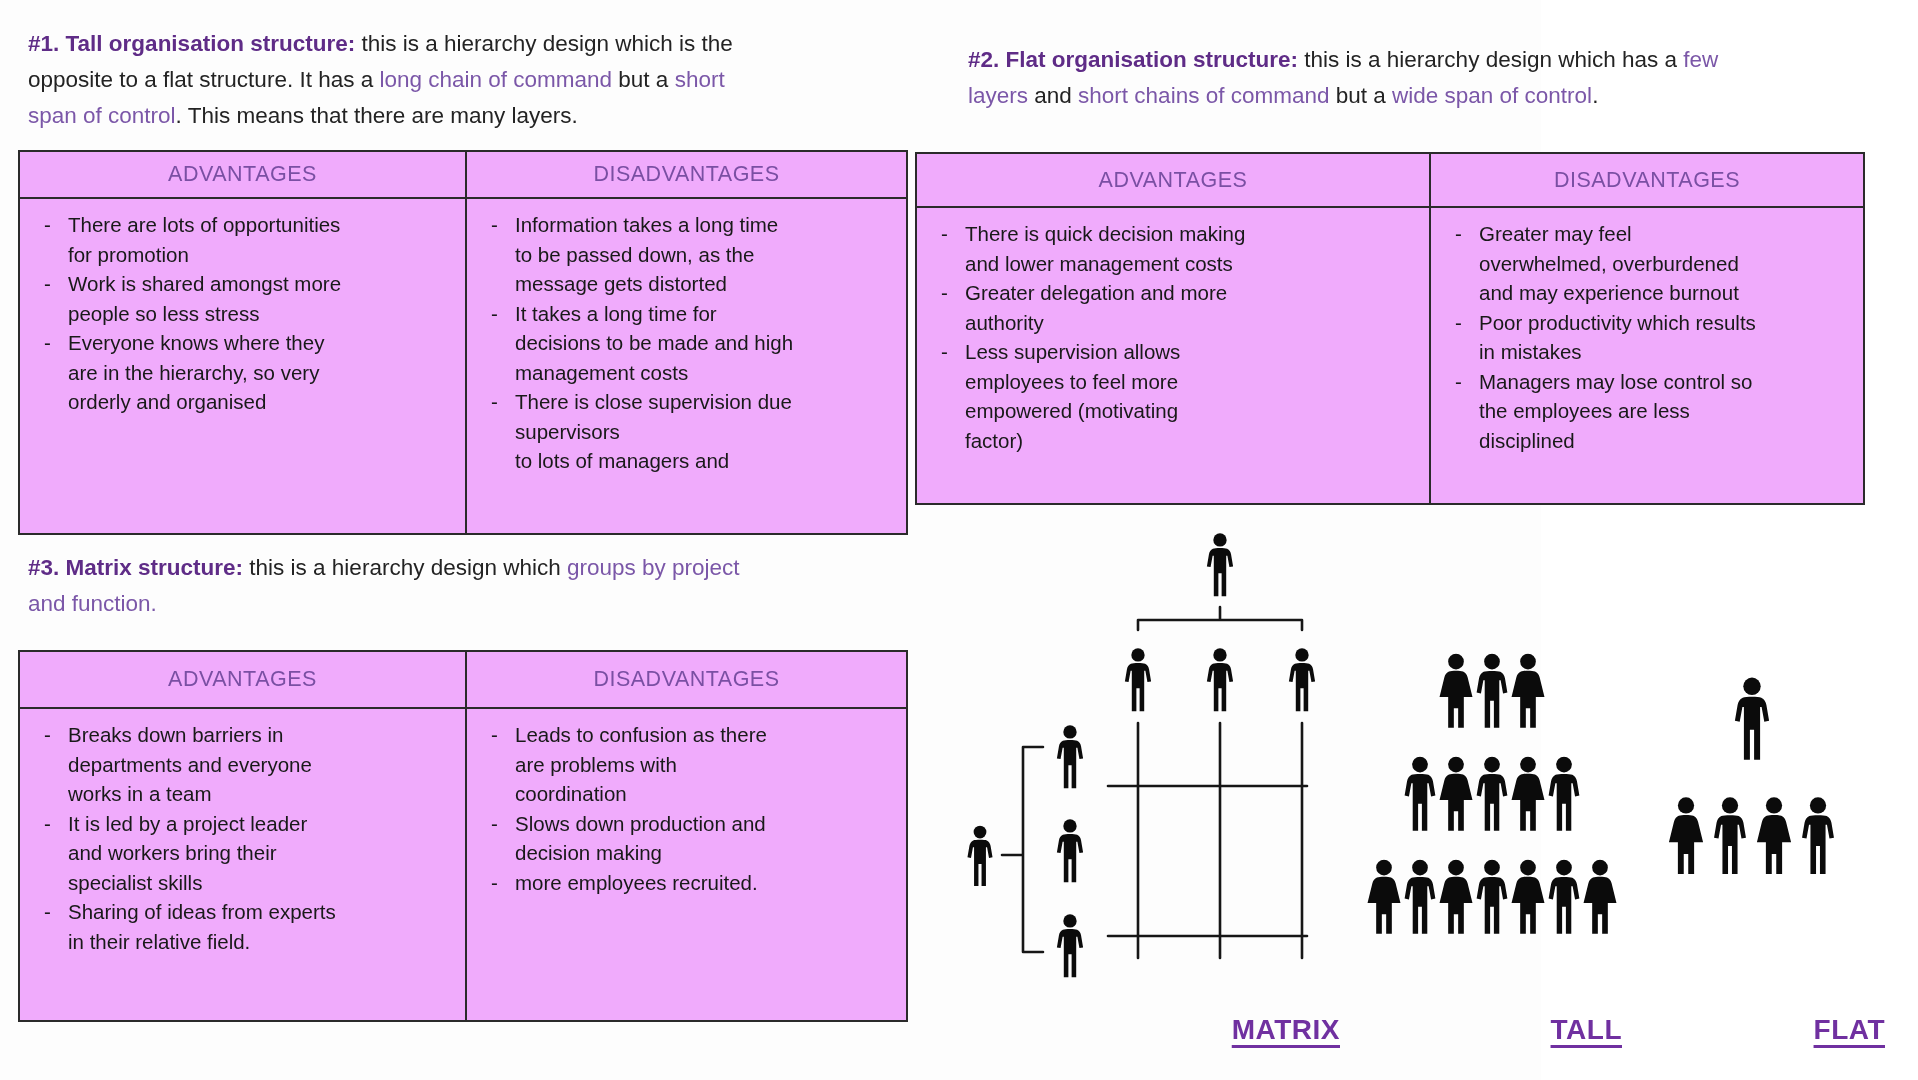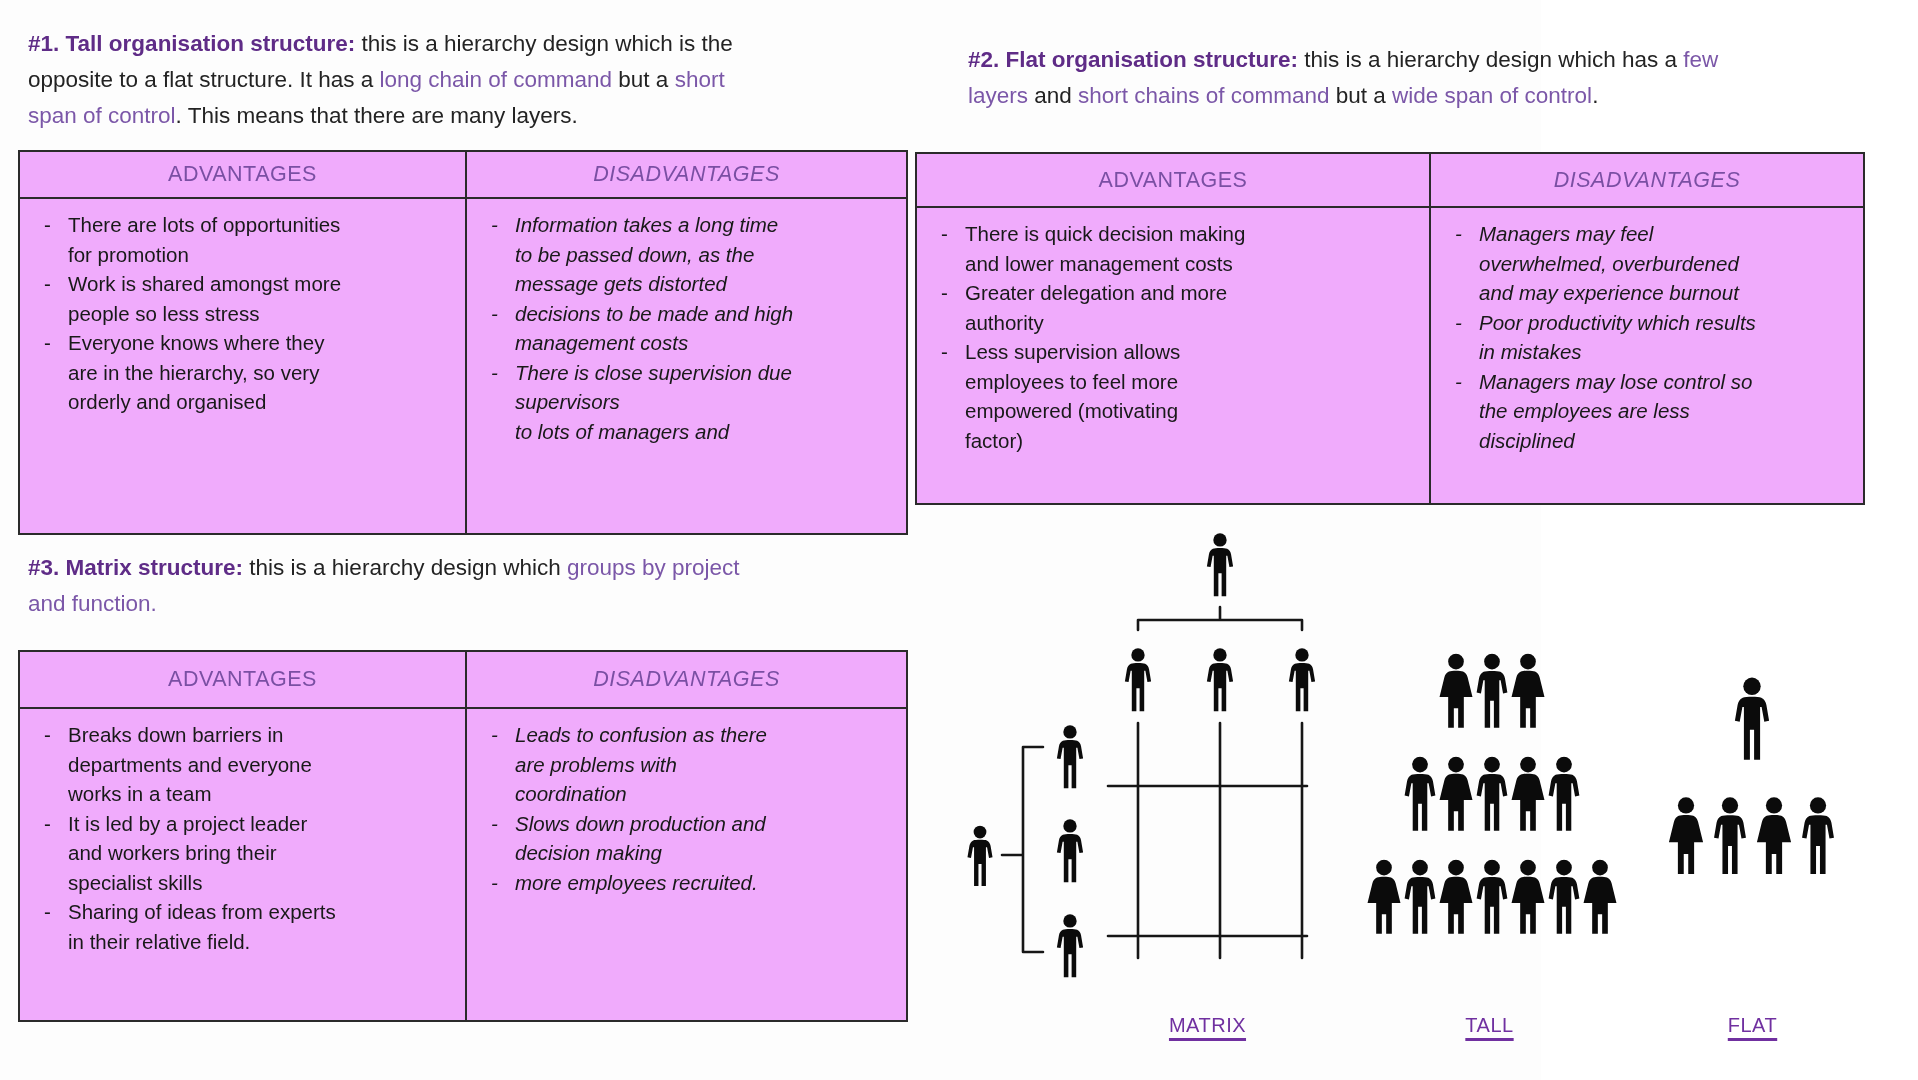--- a/index.html
+++ b/index.html
@@ -8,39 +8,39 @@
   
   .para{position:absolute;font-size:22.5px;line-height:36px;color:#232323;}
   .para .b{font-weight:bold;color:var(--heading-purple,#5f2c87);}
   .para .p{color:var(--inline-purple,#7b57a8);}
   
   .tbl{position:absolute;border:2.5px solid #2b2b2b;display:flex;flex-direction:column;
        background:#f0abfc;box-sizing:border-box;}
   .thead{display:flex;border-bottom:2.5px solid #2b2b2b;flex:none;}
   .hc{display:flex;align-items:center;justify-content:center;
       font-size:21.5px;letter-spacing:.5px;color:var(--table-header-purple,#7a4fa3);}
-  .hc+.hc,.bc+.bc{border-left:2.5px solid #2b2b2b;font-style:italic;}
+  .hc+.hc,.bc+.bc{border-left:2.5px solid #2b2b2b;}
   .tbody{display:flex;flex:1;min-height:0;}
   .bc{box-sizing:border-box;padding-top:11px;overflow:hidden;}
   .t1 .hc:first-child,.t1 .bc:first-child,
   .t3 .hc:first-child,.t3 .bc:first-child{width:445px;flex:none;}
   .t2 .hc:first-child,.t2 .bc:first-child{width:512px;flex:none;}
   .hc:last-child,.bc:last-child{flex:1;}
   .t1 .thead{height:45px;} .t2 .thead{height:52px;} .t3 .thead{height:55px;}
   .item{display:flex;font-size:20.5px;line-height:29.5px;color:#191919;}
   .dash{flex:0 0 48px;padding-left:24px;box-sizing:border-box;}
   .lines{flex:1;padding-right:4px;}
   
   .crowd{position:absolute;display:flex;justify-content:center;align-items:flex-end;}
   .crowd svg{display:block;}
   .person-fill{fill:#0b0b0b;}
   .ln{stroke:#161616;stroke-width:2.6;fill:none;stroke-linejoin:round;stroke-linecap:round;}
   #matrix-svg{position:absolute;left:950px;top:503px;}
-  .dlabel{position:absolute;top:1014px;width:265px;text-align:center;
-          font-size:20px;font-weight:400;color:var(--accent-purple,#7030A0);
+  .dlabel{position:absolute;top:1014px;width:265px;text-align:right;
+          font-size:28px;font-weight:700;color:var(--accent-purple,#7030A0);
           text-decoration:underline;text-decoration-thickness:2.5px;text-underline-offset:6px;
           letter-spacing:.5px;}
   .defs-hidden{position:absolute;width:0;height:0;overflow:hidden;}
 </style>
 </head>
 <body>
 
 <svg class="defs-hidden" aria-hidden="true">
   <symbol id="pm" viewBox="0 0 20 28">
     <circle class="person-fill" cx="10" cy="3.1" r="2.9"></circle>
@@ -93,20 +93,21 @@
             <div class="dash">-</div>
             <div class="lines">
               <div>Information takes a long time</div>
               <div>to be passed down, as the</div>
               <div>message gets distorted</div>
             </div>
           </div>
           <div class="item">
             <div class="dash">-</div>
             <div class="lines">
+              <div>It takes a long time for</div>
               <div>decisions to be made  and high</div>
               <div>management costs</div>
             </div>
           </div>
           <div class="item">
             <div class="dash">-</div>
             <div class="lines">
               <div>There is close supervision due</div>
               <div>supervisors</div>
               <div>to lots of managers and</div>
@@ -144,21 +145,21 @@
               <div>employees to feel more</div>
               <div>empowered (motivating</div>
               <div>factor)</div>
             </div>
           </div>
         </div>
       <div class="bc">
           <div class="item">
             <div class="dash">-</div>
             <div class="lines">
-              <div>Managers may feel</div>
+              <div>Greater may feel</div>
               <div>overwhelmed, overburdened</div>
               <div>and may experience burnout</div>
             </div>
           </div>
           <div class="item">
             <div class="dash">-</div>
             <div class="lines">
               <div>Poor productivity which results</div>
               <div>in mistakes</div>
             </div>

